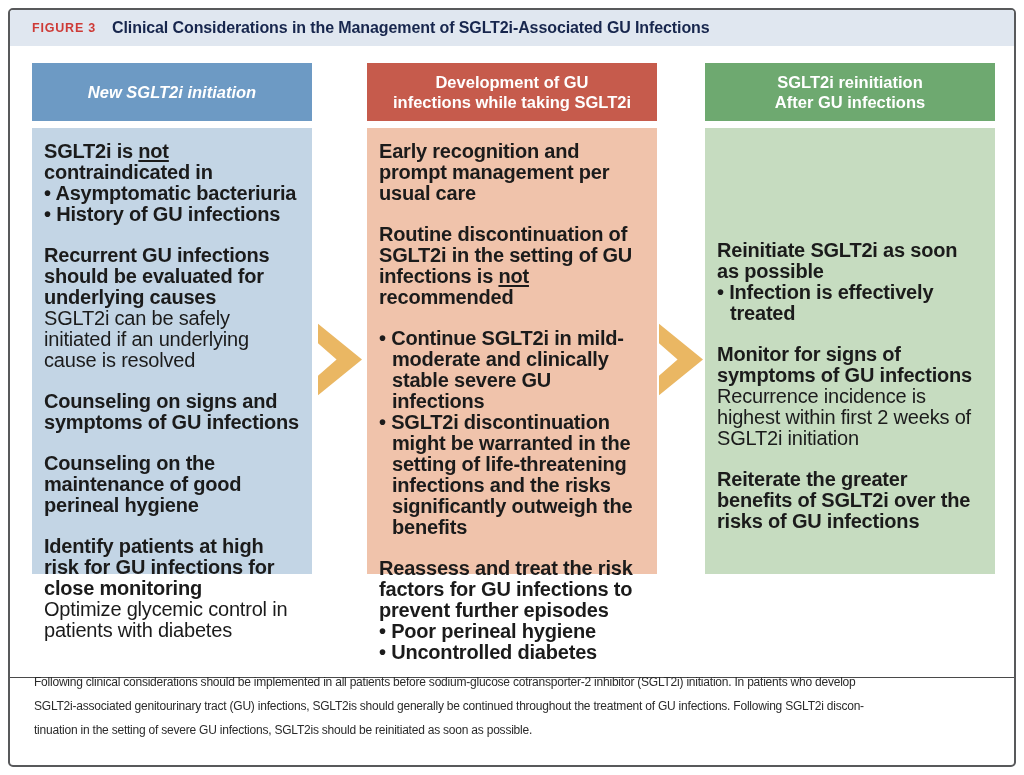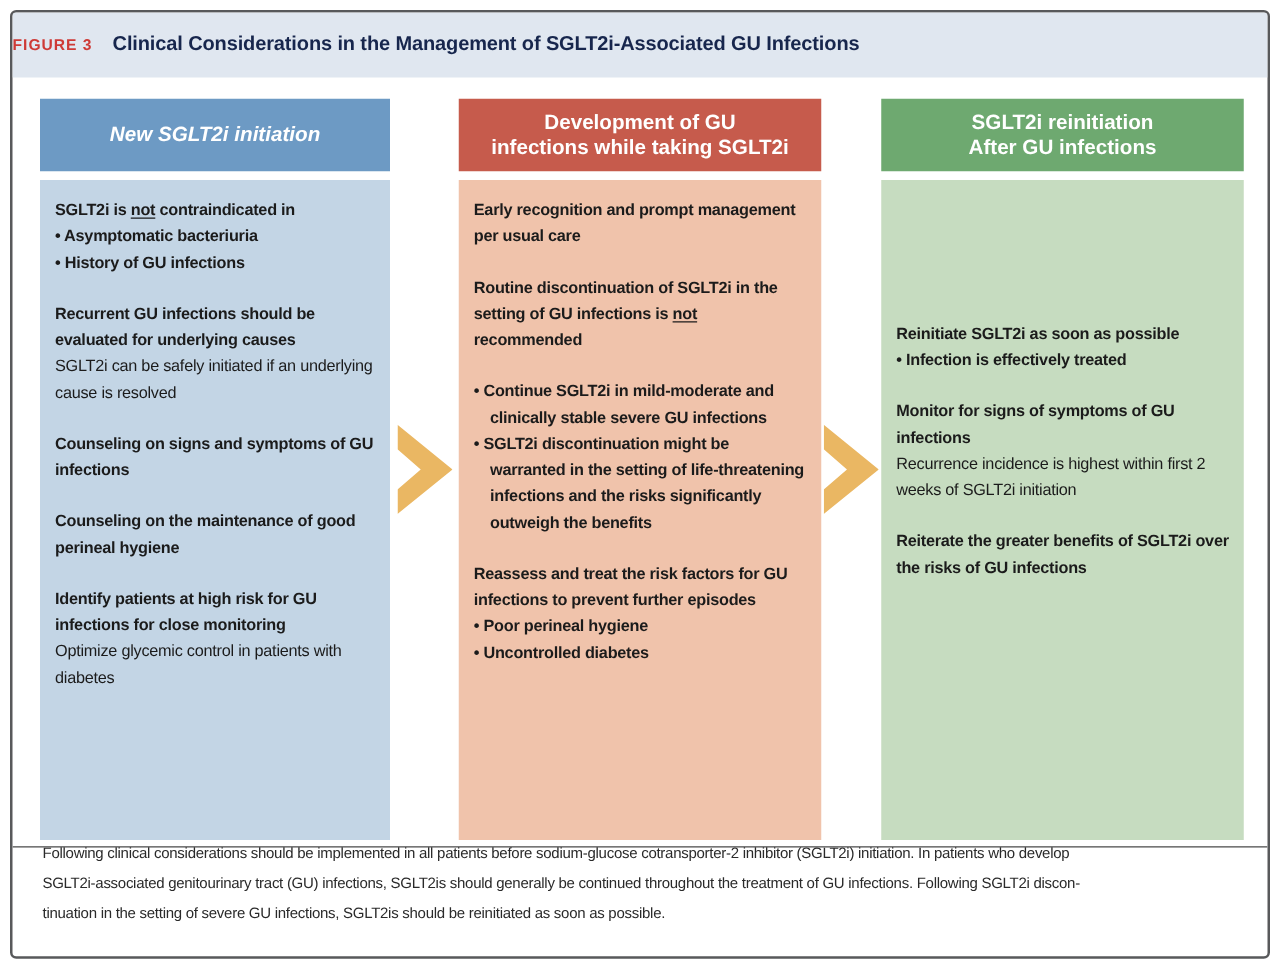--- a/index.html
+++ b/index.html
@@ -3,39 +3,39 @@
 <meta charset="utf-8">
 <style>
   * { margin:0; padding:0; box-sizing:border-box; }
   html,body { width:1024px; height:775px; background:#ffffff; font-family:"Liberation Sans", sans-serif; }
   .figure-frame {
     position:absolute; left:8px; top:8px; width:1008px; height:759px;
     background:#ffffff; border:2px solid var(--frame-border,#58595b);
     border-radius:5px; overflow:hidden;
   }
   .titlebar {
-    height:52px; background:var(--header-bar-bg,#e0e7f0);
-    display:flex; align-items:center; 
+    height:36px; background:var(--header-bar-bg,#e0e7f0);
+    display:flex; align-items:center; padding-left:22px;
   }
   .fig-label { color:var(--figure-label,#ce3a36); font-weight:bold; font-size:12.5px; letter-spacing:.8px; }
   .fig-title { color:var(--title-text,#17264d); font-weight:bold; font-size:16px; margin-left:16px; letter-spacing:-.1px; }
 
   .flow { display:flex; padding:17px 0 0 22px; }
   .col  { display:flex; flex-direction:column; }
   .col1 { width:280px; } .col2 { width:290px; } .col3 { width:290px; }
   .col-header {
     height:58px; display:flex; flex-direction:column; justify-content:center; align-items:center;
     color:#fff; font-weight:bold; font-size:16.5px; line-height:20px; text-align:center;
     margin-bottom:7px; padding:0 4px;
   }
   .col1 .col-header { background:var(--col1-header,#6d9ac4);font-style:italic; }
   .col2 .col-header { background:var(--col2-header,#c65b4c); }
   .col3 .col-header { background:var(--col3-header,#6ea970); }
   .col-body {
-    height:528px; padding:13px 12px; font-size:13px; line-height:21px;
+    height:446px; padding:13px 12px; font-size:20px; line-height:21px;
     color:var(--body-text,#1b1b1b); letter-spacing:-.2px;
   }
   .col1 .col-body { background:var(--col1-body,#c3d5e5); }
   .col2 .col-body { background:var(--col2-body,#f0c3ab); }
   .col3 .col-body { background:var(--col3-body,#c6dcc0); padding-top:112px; }
   p.b { font-weight:bold; }
   p.n { font-weight:normal; }
   p.gap { margin-top:20px; }
   p.bullet { padding-left:13px; text-indent:-13px; }
   .u { text-decoration:underline; text-underline-offset:2px; }

